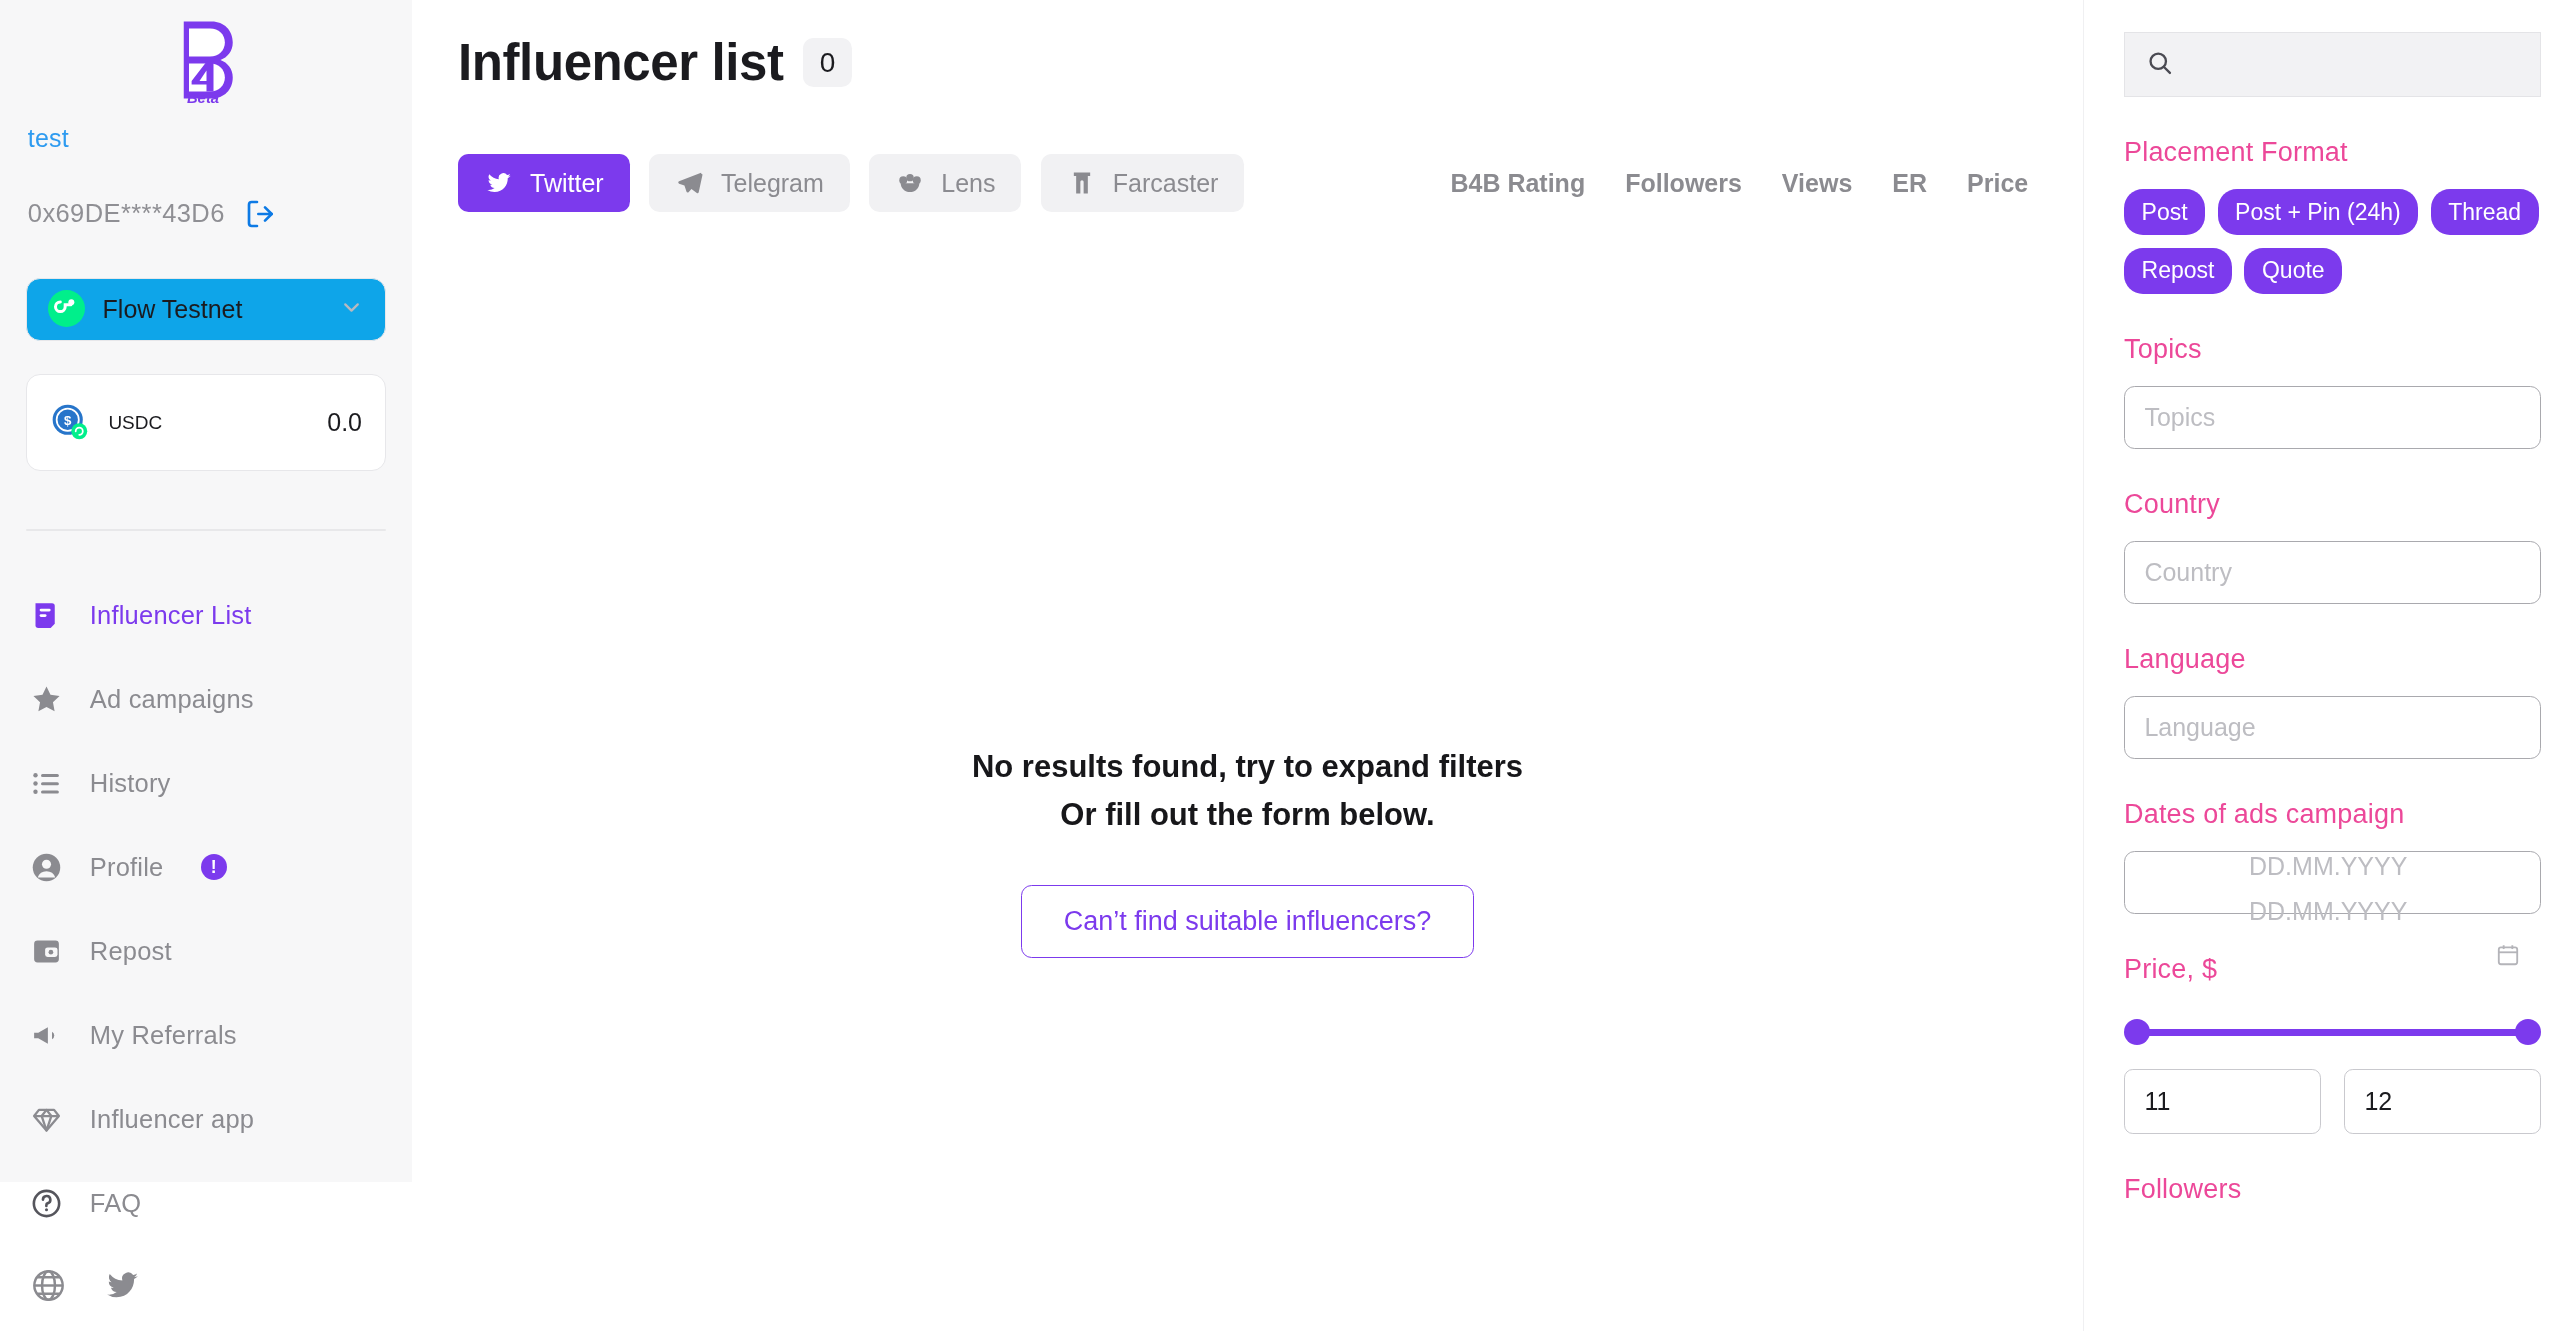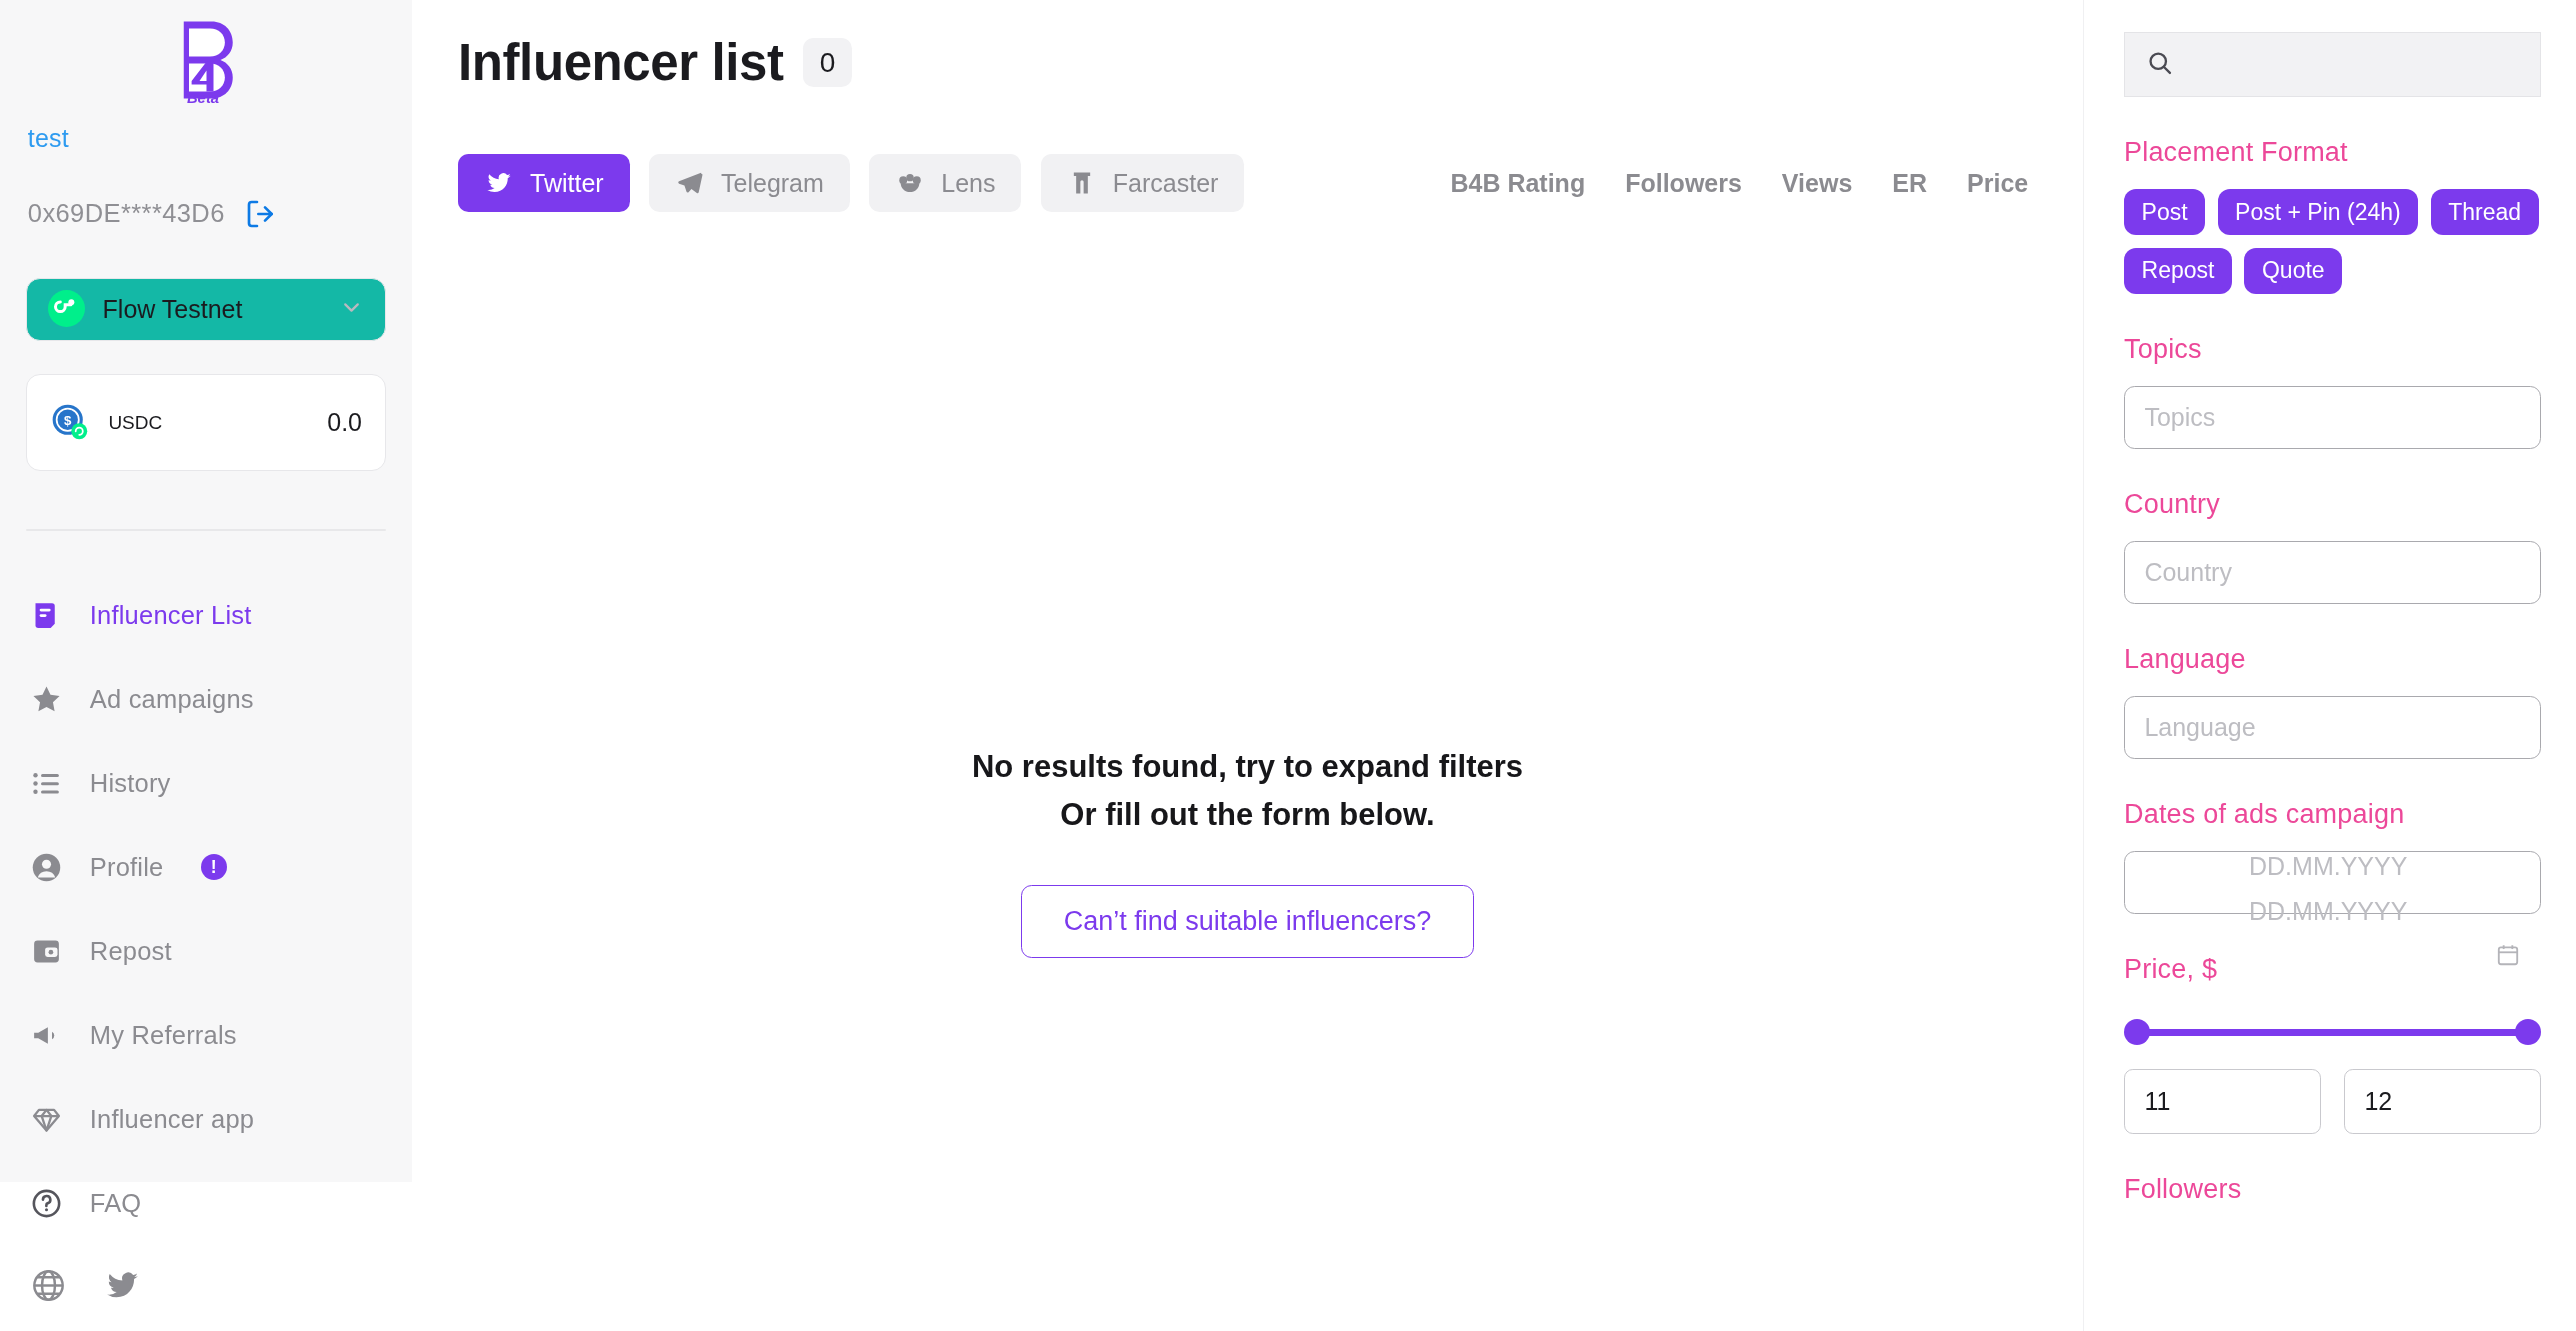--- a/index.html
+++ b/index.html
@@ -36,21 +36,21 @@
     margin-top: 44px; margin-left: 1.8px;
   }
   .addr {
     font-size: 25.5px; color: #8f8f94; letter-spacing: 0.4px;
   }
   .logout-btn { width: 33px; height: 33px; display: flex; align-items: center; justify-content: center; cursor: pointer; }
 
   .net-card {
     margin-top: 48px;
     height: 63px;
-    background: #14b8a6;
+    background: #0ea5e9;
     border: 0.9px solid #e7e7ea;
     border-radius: 14px;
     display: flex; align-items: center;
     padding: 0 21px;
     gap: 17.6px;
     cursor: pointer;
   }
   .net-name { font-size: 25px; color: #1b1b1f; flex: 1; }
   .chev { color: #b9b9bf; font-size: 23px; line-height: 1; }
 
@@ -186,21 +186,21 @@
   }
 
   .f-label {
     font-size: 27px; color: #ec4899;
     margin-top: 40px; margin-bottom: 21px;
     letter-spacing: 0.2px;
   }
   .chips { display: flex; flex-wrap: wrap; gap: 12.3px; }
   .chip {
     background: #7c3aed; color: #fff;
-    border-radius: 12px;
+    border-radius: 19px;
     font-size: 23px;
     padding: 9.7px 17.6px;
     cursor: pointer; white-space: nowrap;
   }
   .f-input {
     height: 63px;
     border: 0.9px solid #a9a9ae;
     border-radius: 10.6px;
     display: flex; align-items: center;
     padding: 0 19.4px;

